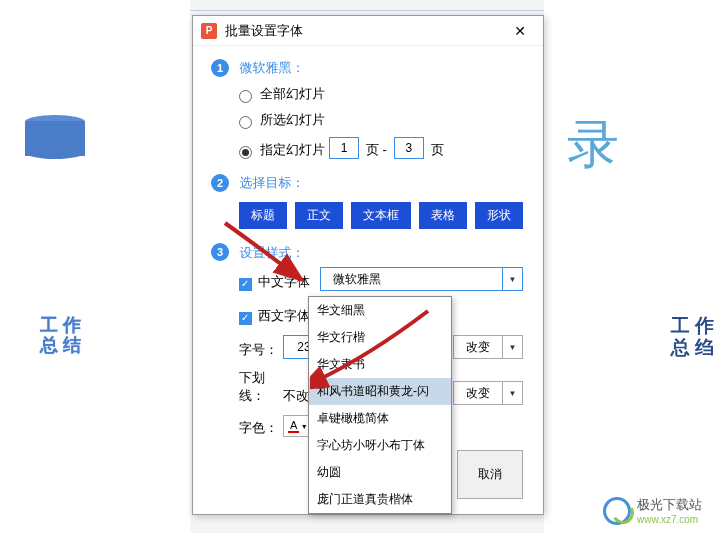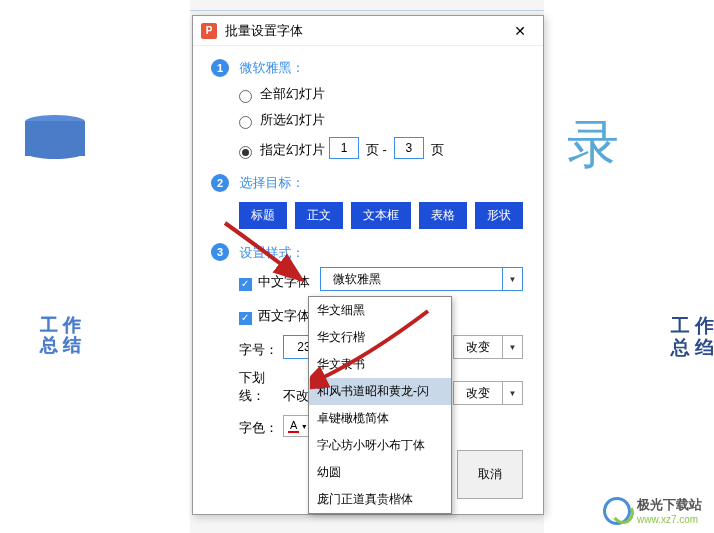--- a/index.html
+++ b/index.html
@@ -49,21 +49,21 @@
 .dropdown{position:absolute;left:308px;top:296px;width:144px;background:#fff;border:1px solid #888;box-shadow:2px 2px 6px rgba(0,0,0,.25);z-index:10}
 .ddi{padding:5px 8px;font-size:12px;cursor:pointer}
 .ddi.hl{background:#c8d8e8}
 .cancelbtn{position:absolute;right:20px;bottom:15px;padding:15px 20px;font-size:12px;border:1px solid #aaa;background:#f0f0f0;cursor:pointer}
 .arrow1{position:absolute;left:220px;top:218px;width:90px;height:70px;z-index:5}
 .arrow2{position:absolute;left:310px;top:305px;width:125px;height:85px;z-index:20}
 .watermark{position:absolute;right:12px;bottom:8px;display:flex;align-items:center;gap:6px}
 .wmicon{width:28px;height:28px;border:3px solid #4a90d8;border-radius:50%;position:relative}
 .wmicon::before{content:"";position:absolute;width:16px;height:16px;border:3px solid #8cc64a;border-radius:50%;border-left-color:transparent;border-top-color:transparent;top:2px;left:6px;transform:rotate(15deg)}
 .wmtext{text-align:left}
-.wmt1{font-size:13px;color:#555;font-weight:bold}
+.wmt1{font-size:13px;color:#555;font-weight:normal}
 .wmt2{font-size:10px;color:#8cc64a}
 </style>
 </head>
 <body>
 
 <div class="bg-top-line"></div>
 <div class="bg-left"></div>
 <div class="bg-right"></div>
 
 <div class="cylinder">

